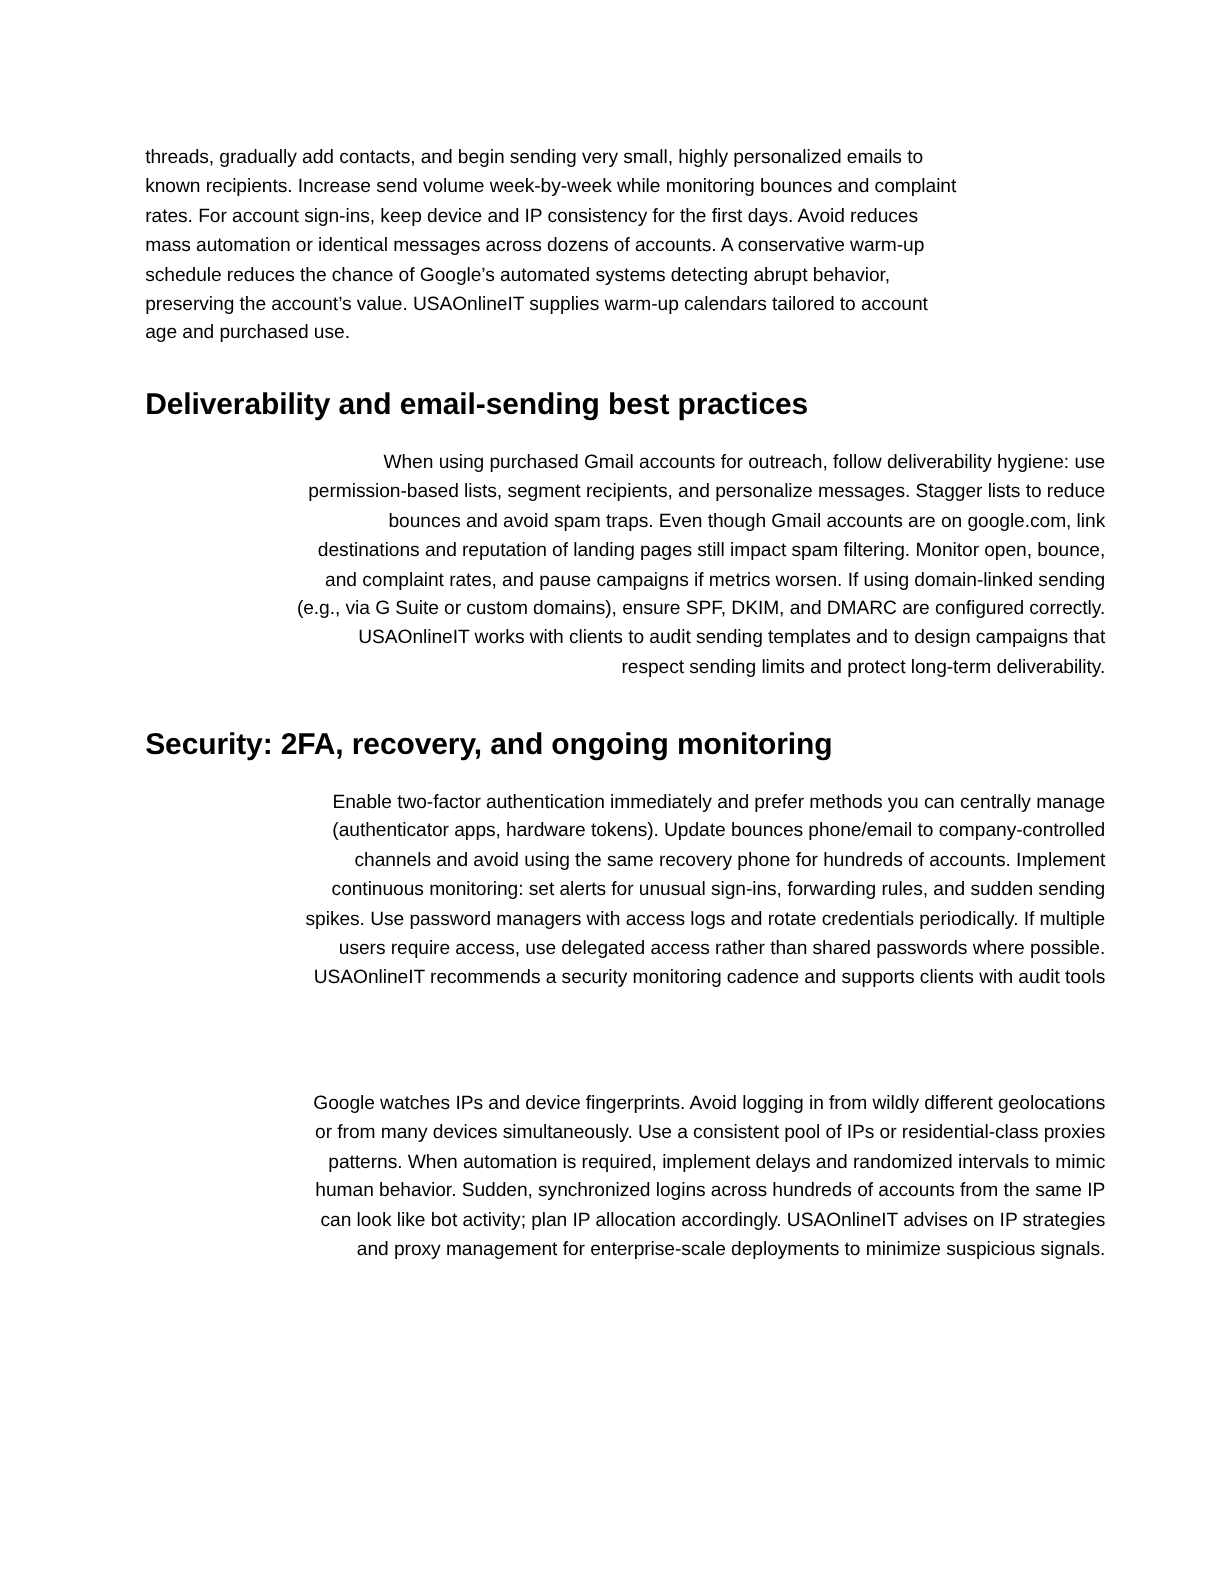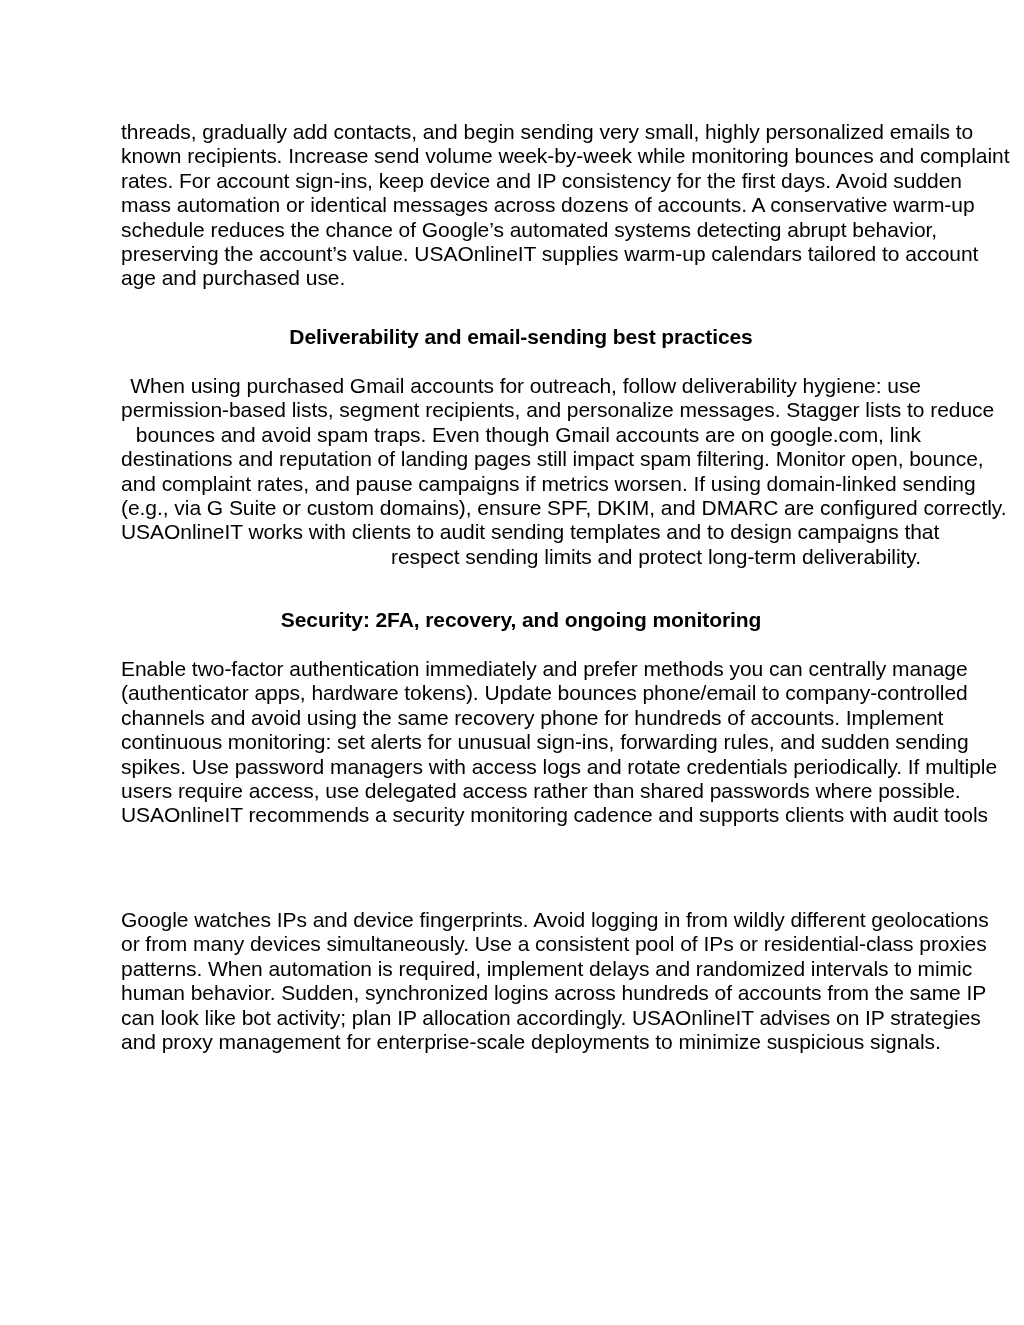--- a/index.html
+++ b/index.html
@@ -16,54 +16,53 @@
       color: #000000;
     }
     .page {
       position: absolute;
       left: 121px;
       top: 120px;
       width: 800px;
     }
     .para {
       margin: 0;
-      font-size: 21px;
+      font-size: 16px;
       line-height: 24.4px;
       letter-spacing: -0.05px;
     }
     .para .line {
       display: block;
       white-space: nowrap;
     }
     .heading {
       margin: 0;
       font-weight: bold;
-      font-size: 21px;
+      font-size: 25px;
       line-height: 32px;
       letter-spacing: -0.1px;
       white-space: nowrap;
-      text-align: center;
     }
     .section { position: absolute; left: 0; width: 800px; }
     #sec0 { top: 0px; }
     #sec1 { top: 201px; }
     #sec2 { top: 484px; }
     #sec3 { top: 767px; }
     .section .para.after-heading { margin-top: 21px; text-align: right; }
   </style>
 </head>
 <body>
 
 <div class="page">
 
   <div class="section" id="sec0">
     <p class="para">
       <span class="line">threads, gradually add contacts, and begin sending very small, highly personalized emails to</span>
       <span class="line">known recipients. Increase send volume week-by-week while monitoring bounces and complaint</span>
-      <span class="line">rates. For account sign-ins, keep device and IP consistency for the first days. Avoid sudden</span>
+      <span class="line">rates. For account sign-ins, keep device and IP consistency for the first days. Avoid reduces</span>
       <span class="line">mass automation or identical messages across dozens of accounts. A conservative warm-up</span>
       <span class="line">schedule reduces the chance of Google’s automated systems detecting abrupt behavior,</span>
       <span class="line">preserving the account’s value. USAOnlineIT supplies warm-up calendars tailored to account</span>
       <span class="line">age and purchased use.</span>
     </p>
   </div>
 
   <div class="section" id="sec1">
     <h2 class="heading">Deliverability and email-sending best practices</h2>
     <p class="para after-heading">

